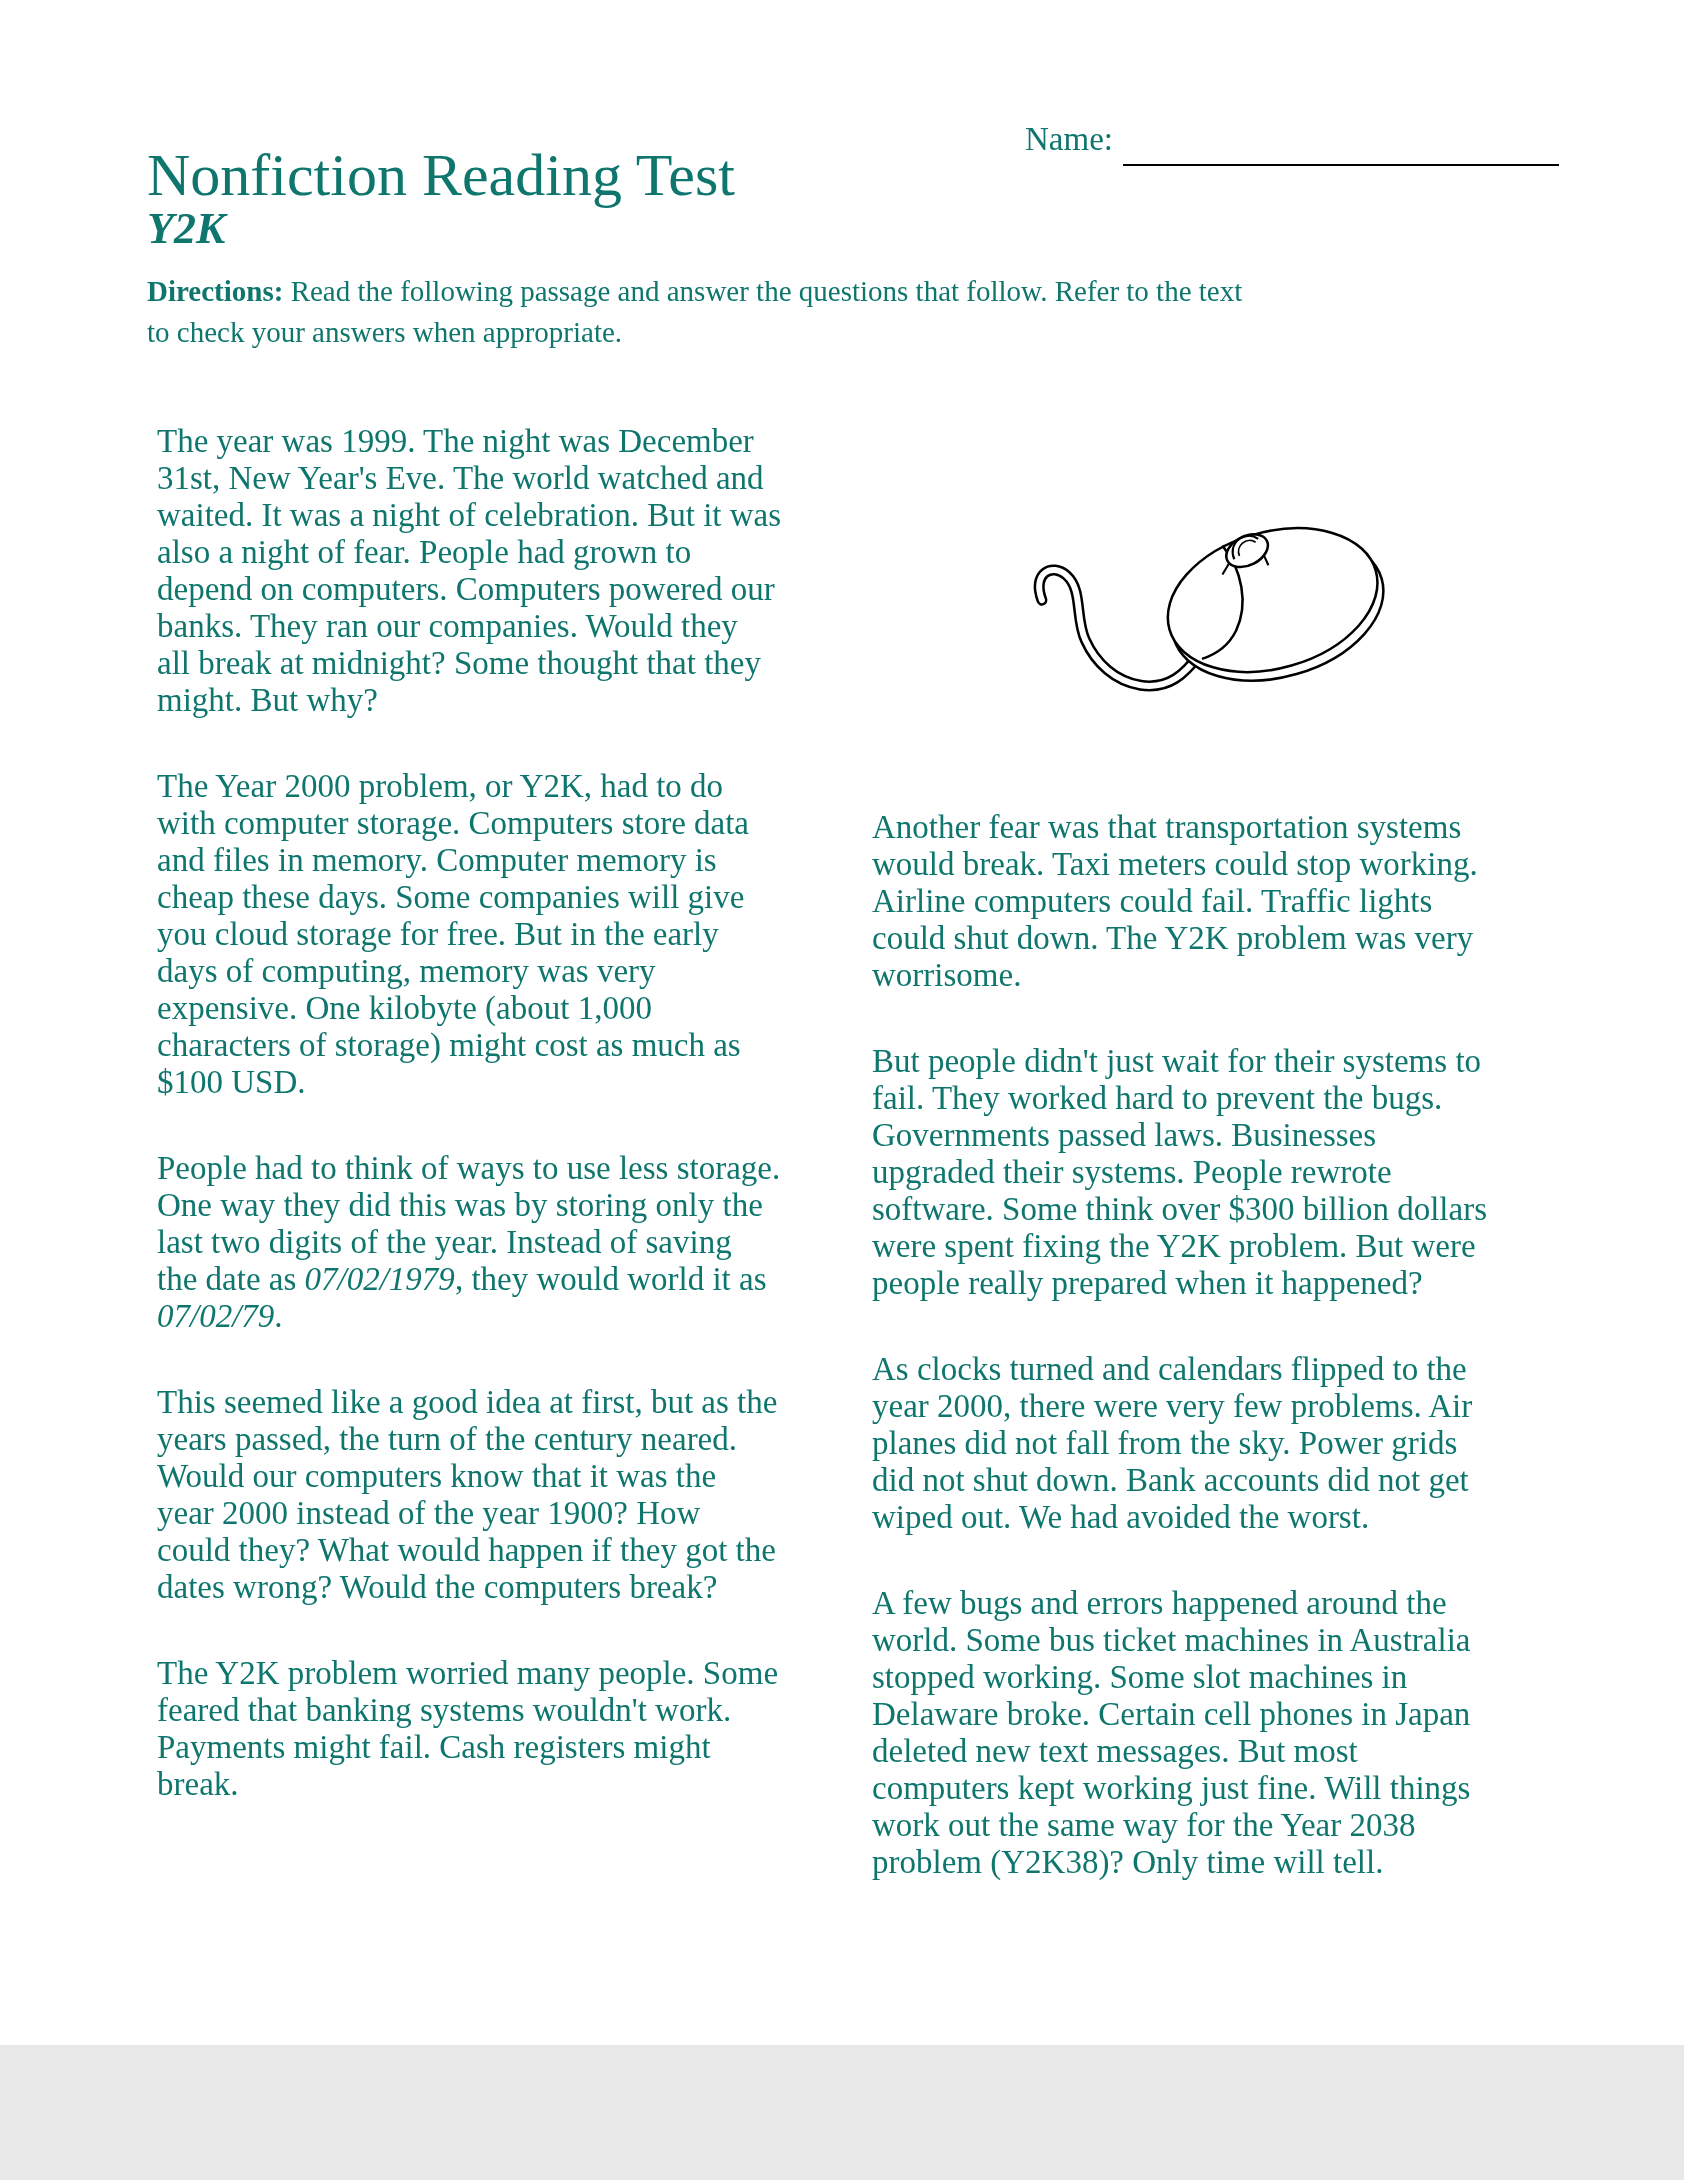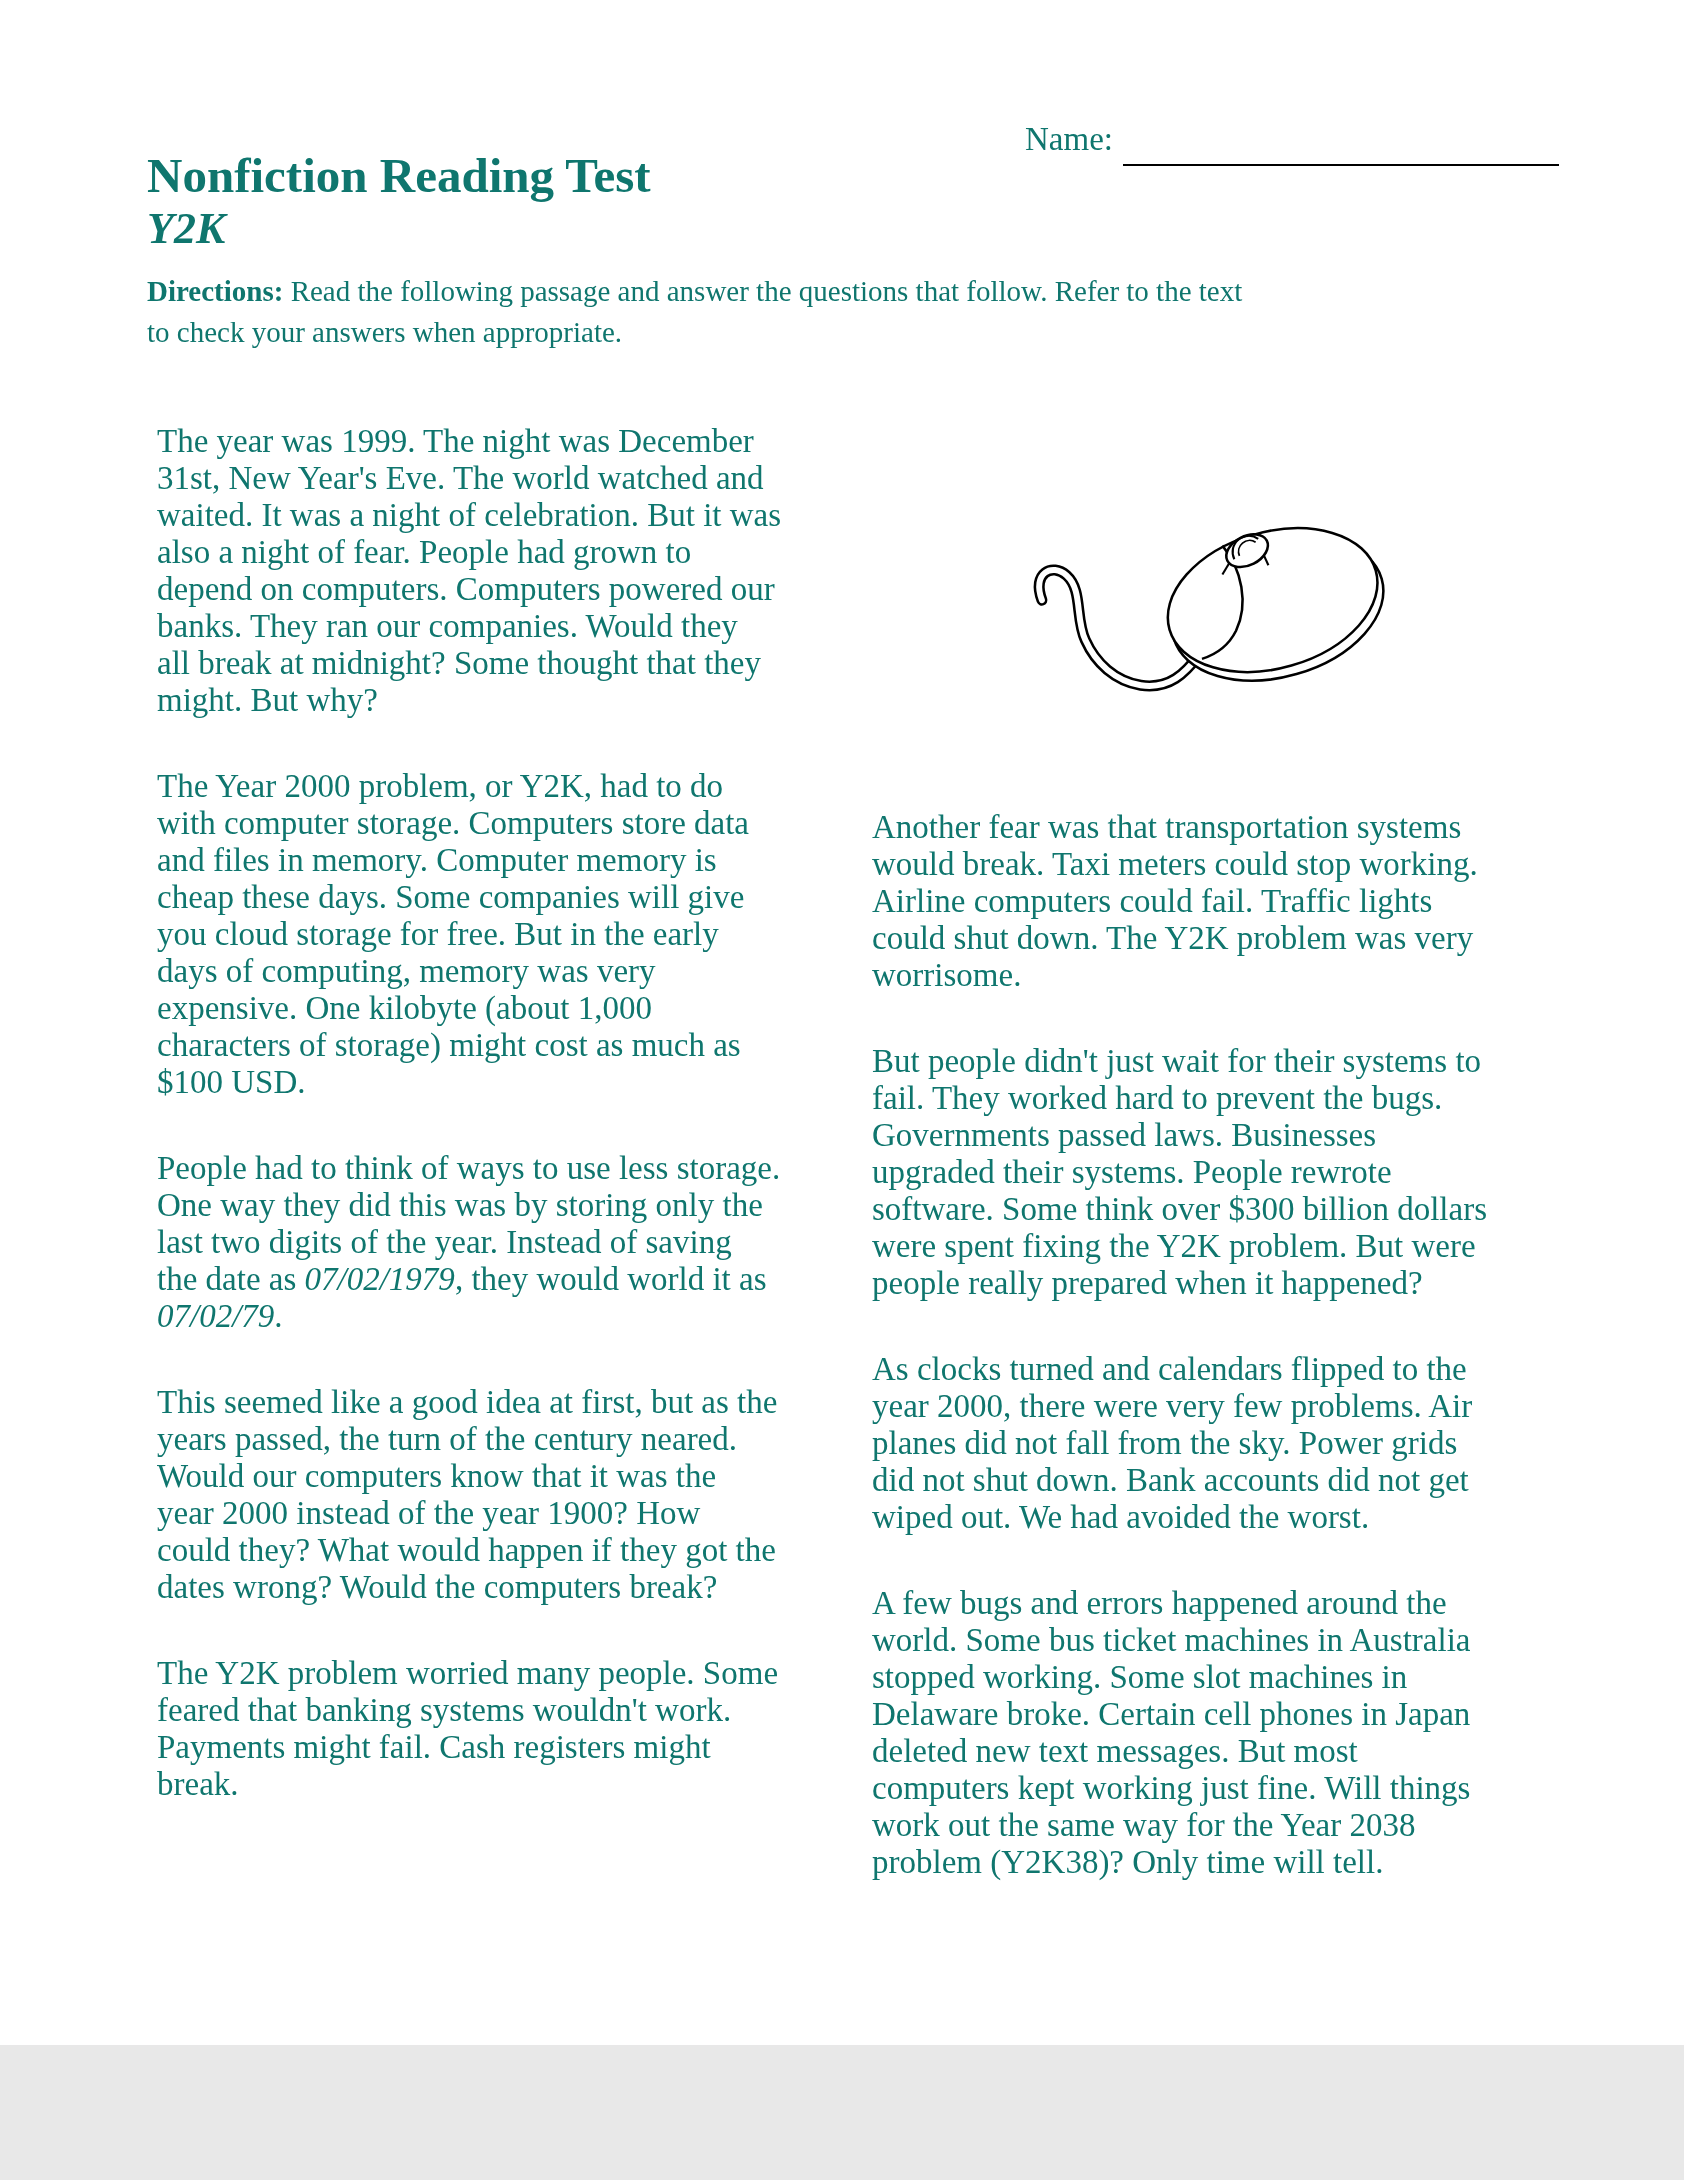--- a/index.html
+++ b/index.html
@@ -31,22 +31,22 @@
     margin-left: 10.2px;
     border-bottom: 2.6px solid #000;
   }
   
   .title-block {
     position: absolute;
     left: 147px;
     top: 149px;
   }
   .title {
-    font-size: 49px;
-    font-weight: bold;
+    font-size: 60px;
+    font-weight: normal;
     line-height: 53px;
     white-space: pre;
   }
   .subtitle {
     font-size: 44px;
     font-weight: bold;
     font-style: italic;
     line-height: 53px;
     white-space: pre;
   }

